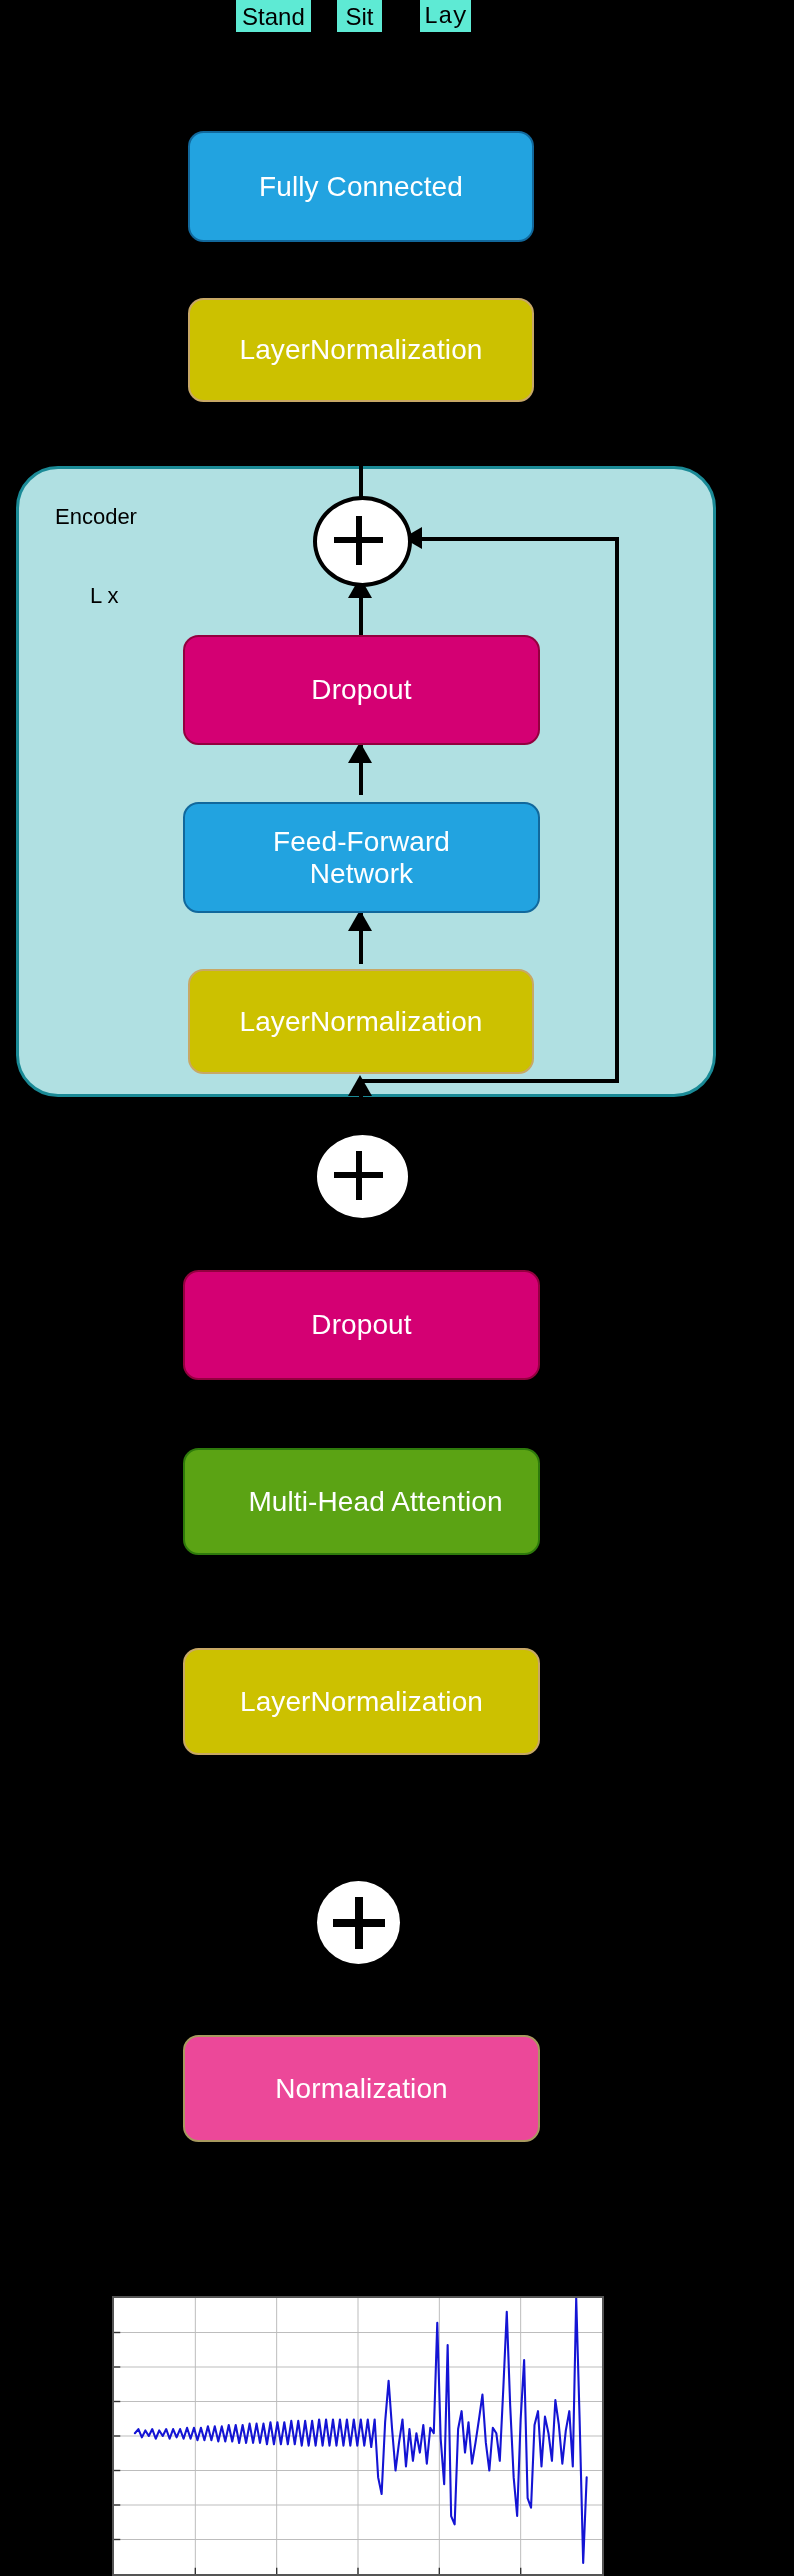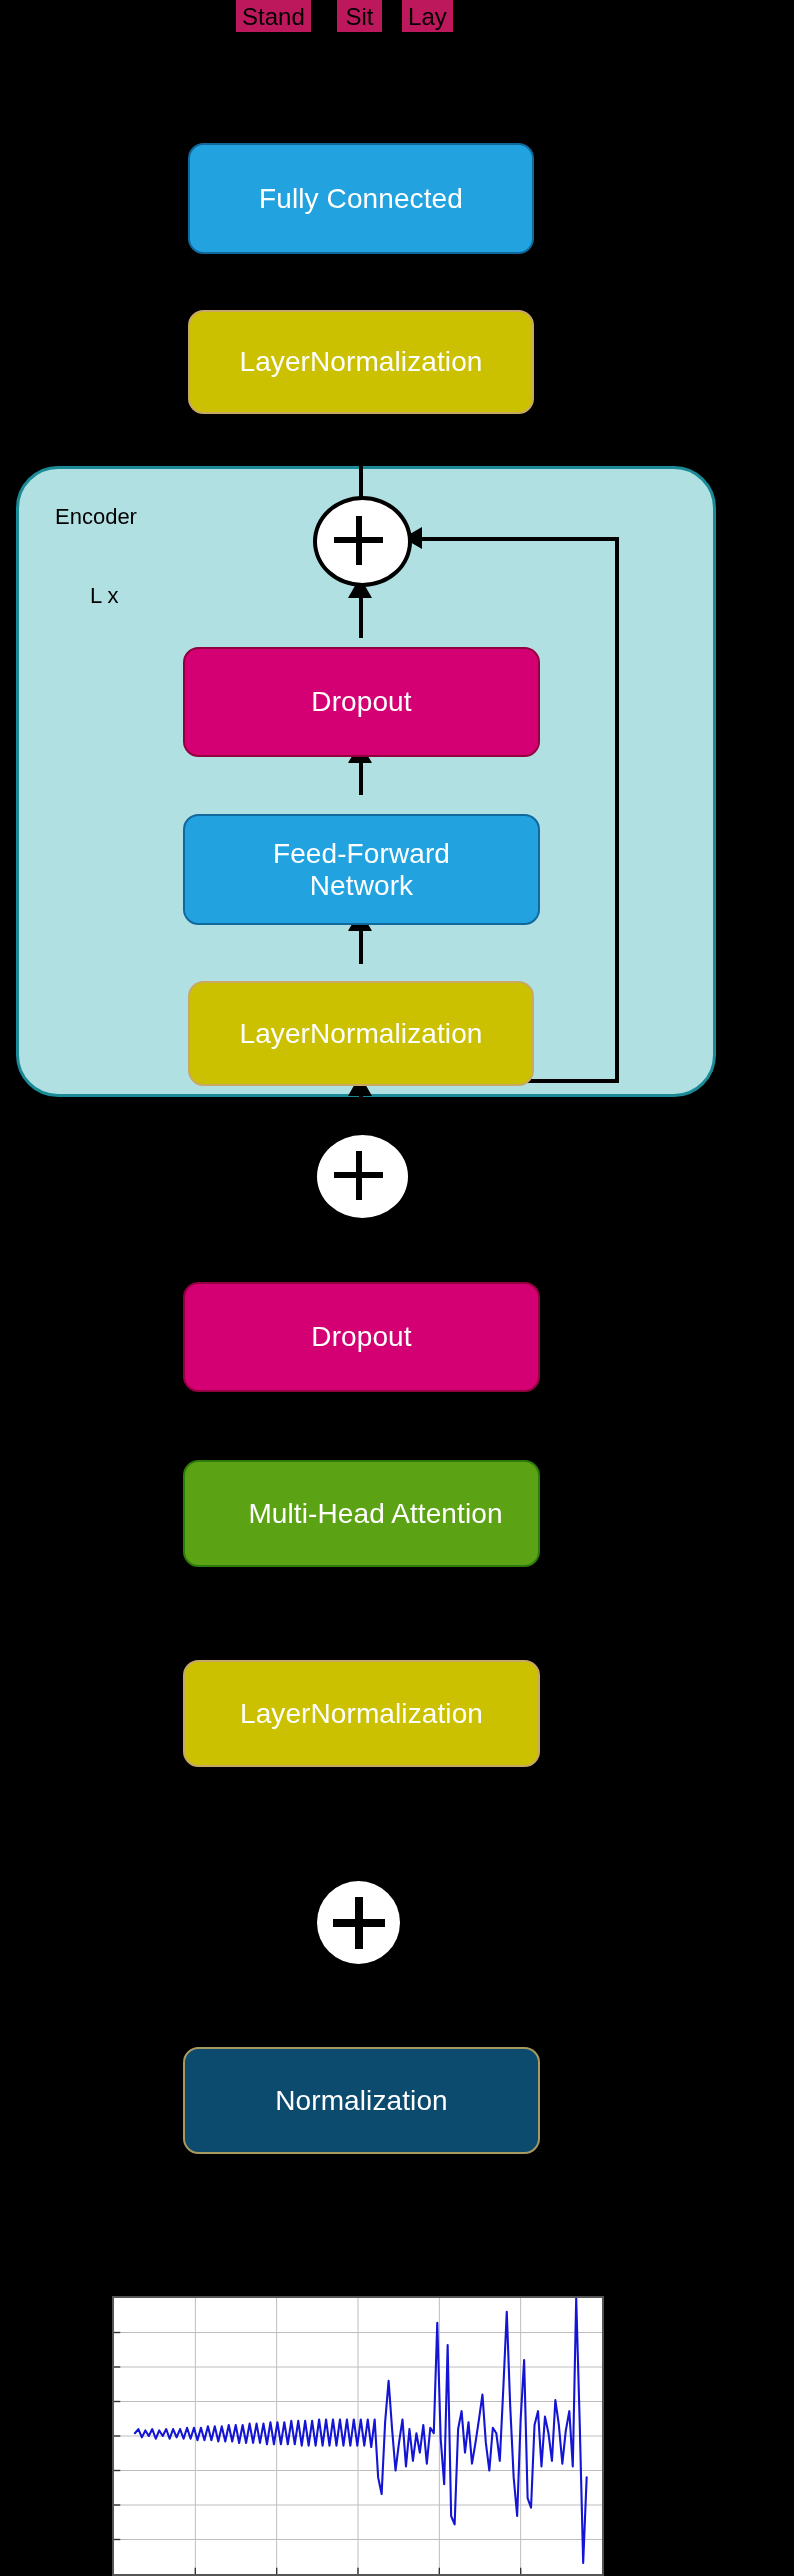--- a/index.html
+++ b/index.html
@@ -10,27 +10,27 @@
     background:#000000;
   }
   #stage{position:absolute;left:0;top:0;width:795px;height:2576px;}
 
   
   .node{
     position:absolute;box-sizing:border-box;
     display:flex;align-items:center;justify-content:flex-end;
     text-align:center;border-radius:15.5px;
     color:#ffffff;font-size:28px;line-height:1.12;
-    letter-spacing:0.1px;z-index:12;margin-top:12px;
+    letter-spacing:0.1px;z-index:12;
   }
   .node .lbl{display:block;width:100%;padding:0 7px;white-space:pre-line;}
 
   
   .class-label{
-    position:absolute;background:#be185d;color:#000000;
+    position:absolute;background:#5eead4;color:#000000;
     font-size:24px;line-height:31px;height:32px;
     display:flex;align-items:center;justify-content:center;
     padding:0 1.4px;z-index:20;white-space:nowrap;
   }
 
   
   #encoder-container{
     position:absolute;left:15.5px;top:466px;width:694px;height:625px;
     background:#b0e0e2;border:3.5px solid #1a8a96;border-radius:42px;
     z-index:2;
@@ -74,21 +74,21 @@
 <body>
 
 <div id="stage">
 
   <div class="class-label" style="left:236px;top:0px;width:72px;">
     <span>Stand</span>
   </div>
   <div class="class-label" style="left:337px;top:0px;width:42px;">
     <span>Sit</span>
   </div>
-  <div class="class-label" style="left:402px;top:0px;width:48px;">
+  <div class="class-label" style="left:420px;top:0px;width:48px;font-family:Liberation Mono, monospace;">
     <span>Lay</span>
   </div>
 
   <div class="node" style="left:188px;top:131px;width:346px;height:111px;background:#22a3e0;border:2.8px solid #11689c;">
     <span class="lbl">Fully Connected</span>
   </div>
 
   <div class="node" style="left:188px;top:298px;width:346px;height:104px;background:#ccc100;border:2.8px solid #c8a865;">
     <span class="lbl">LayerNormalization</span>
   </div>
@@ -179,21 +179,21 @@
 
   <div class="vline" style="left:359px;top:1750px;height:77px;"></div>
   <div class="arrow-up" style="left:348px;top:1753px;"></div>
 
   <div class="plus" style="left:317px;top:1881px;width:83px;height:83px;">
     <span class="h" style="left:15.5px;top:38px;width:52px;height:7.7px;"></span>
     <span class="v" style="left:38px;top:15.5px;width:7.7px;height:52px;"></span>
   </div>
 
 
-  <div class="node" style="left:183px;top:2035px;width:357px;height:107px;background:#0c4a6e;border:2.8px solid #a8995f;">
+  <div class="node" style="left:183px;top:2035px;width:357px;height:107px;background:#ec4899;border:2.8px solid #a8995f;">
     <span class="lbl">Normalization</span>
   </div>
 
   <div id="signal-plot">
     <svg viewBox="0 0 700 398" preserveAspectRatio="none">
       <g id="grid-lines">
           <line x1="116.66666666666667" x2="116.66666666666667" y1="0" y2="398" stroke="#bbbbbb" stroke-width="1.4"></line>
           <line x1="233.33333333333334" x2="233.33333333333334" y1="0" y2="398" stroke="#bbbbbb" stroke-width="1.4"></line>
           <line x1="350" x2="350" y1="0" y2="398" stroke="#bbbbbb" stroke-width="1.4"></line>
           <line x1="466.6666666666667" x2="466.6666666666667" y1="0" y2="398" stroke="#bbbbbb" stroke-width="1.4"></line>

